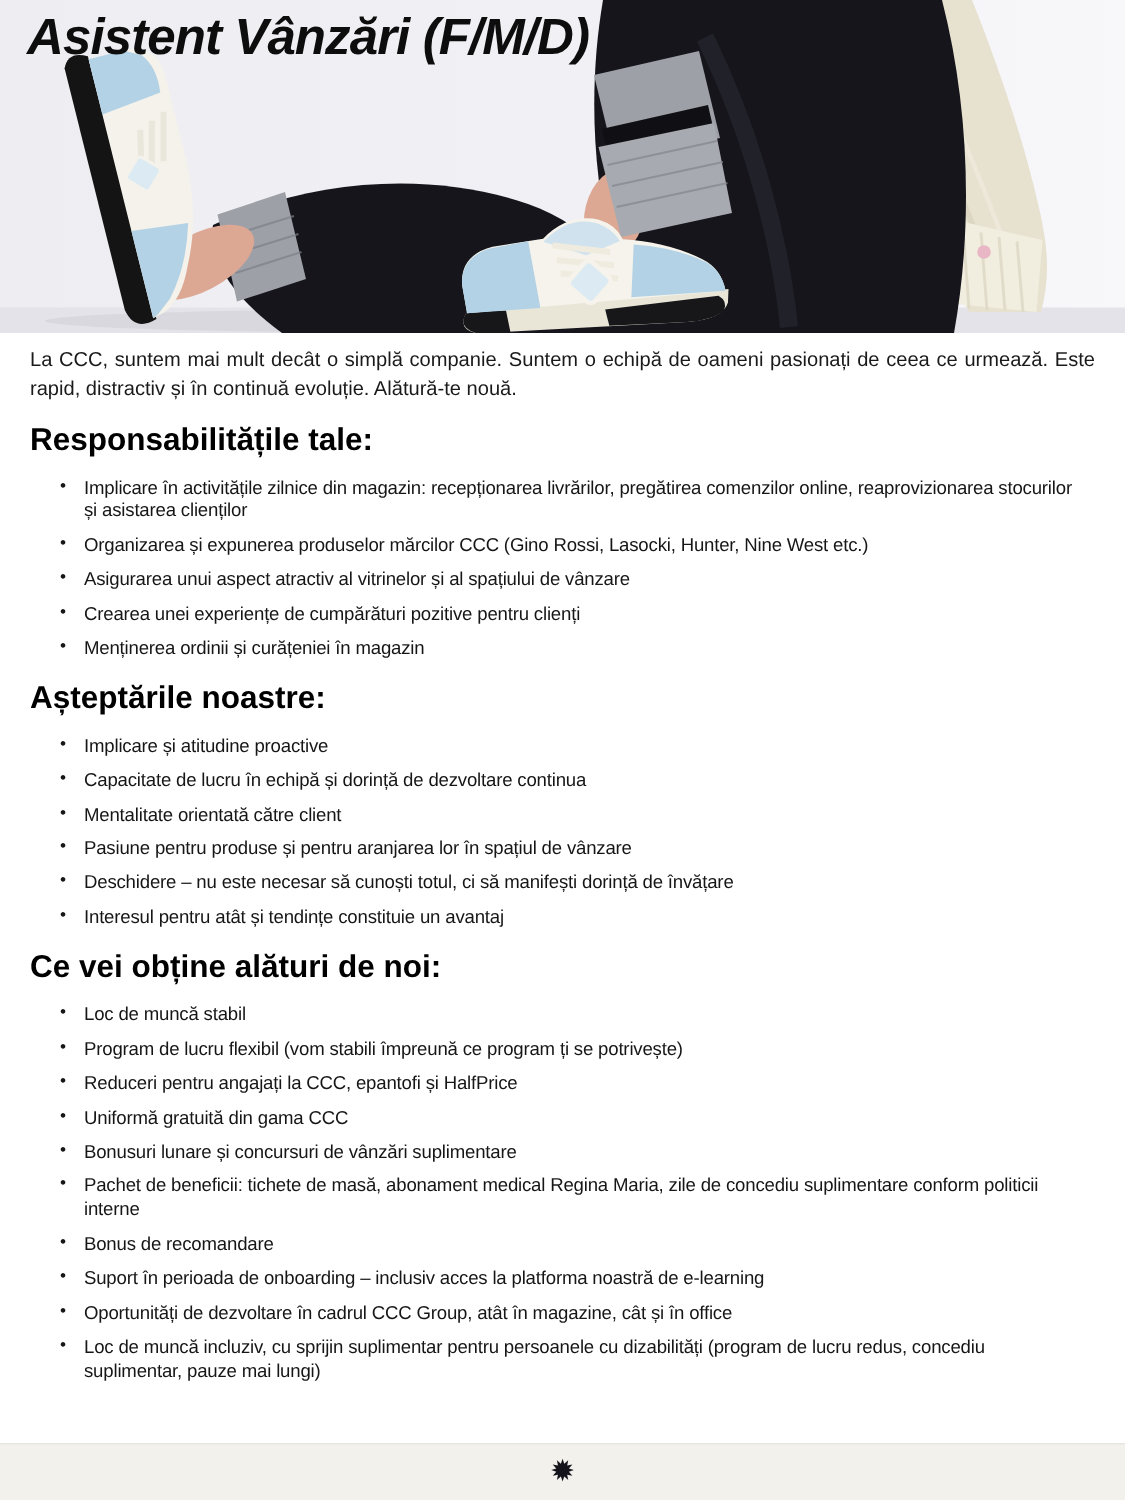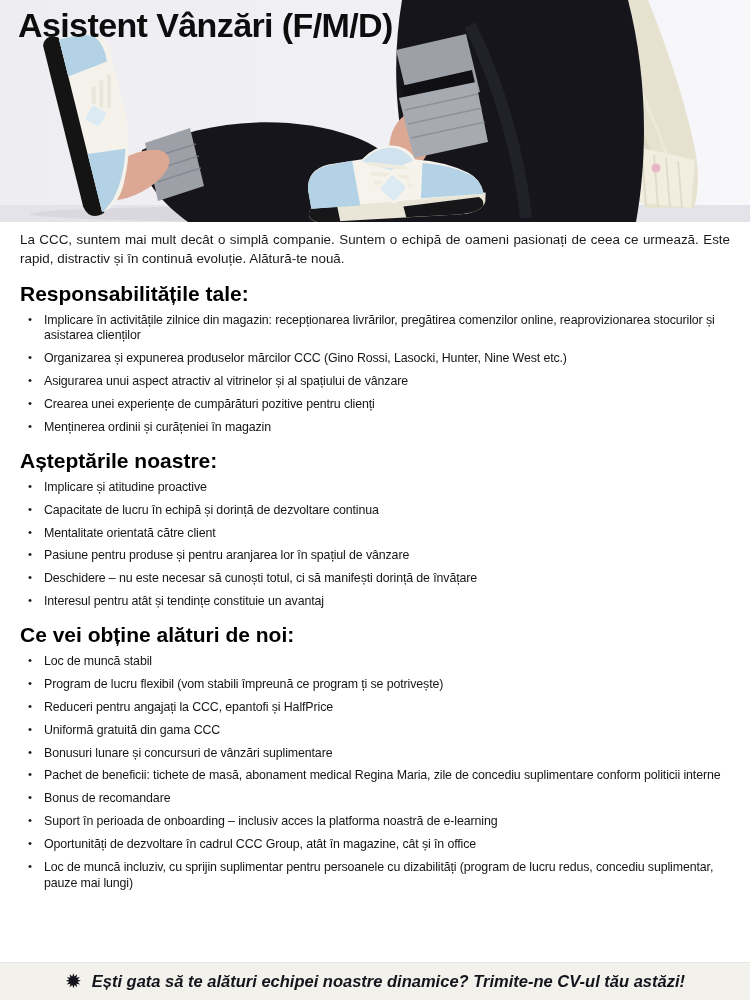--- a/index.html
+++ b/index.html
@@ -1,36 +1,36 @@
 <!DOCTYPE html>
 <html><head>
 <meta charset="utf-8">
 <style>
   html,body { margin:0; padding:0; }
   body {
     width:750px; height:1000px; position:relative; overflow:hidden;
     background:#ffffff; font-family:"Liberation Sans", sans-serif;
   }
-  .hero { position:relative; width:750px; height:222px; }
+  .hero { position:relative; width:750px; height:222px;font-style:italic; }
   .hero svg { display:block; }
   .page-title {
     position:absolute; top:6px; left:18px; margin:0;
     font-size:34px; font-weight:700; color:#0d0d0d; letter-spacing:-0.6px;
     white-space:nowrap;
   }
   .content { padding:0 20px; color:#1b1b1b; }
   .content p {
     margin:9px 0 7px; font-size:13.4px; line-height:1.4;
     text-align:justify; color:#1a1a1a;
   }
   h2.section-heading {
     font-size:21px; font-weight:700; color:#000;
     margin:13px 0 7px;
   }
-  ul.bullet-list { margin:0; padding:0 0 0 24px; list-style:none; }
+  ul.bullet-list { margin:12px; padding:0 0 0 24px; list-style:none; }
   ul.bullet-list li {
     position:relative; font-size:12.4px; line-height:1.28;
     margin:0 0 7px; letter-spacing:-0.12px; color:#161616;
   }
   ul.bullet-list li::before {
     content:"•"; position:absolute; left:-16px; top:-1px; font-size:11.5px; color:#161616;
   }
   .footer {
     position:absolute; left:0; bottom:0; width:750px; height:37px;
     background:#f2f1ec; display:flex; align-items:center; justify-content:center;
@@ -138,16 +138,15 @@
       <li>Pachet de beneficii: tichete de masă, abonament medical Regina Maria, zile de concediu suplimentare conform politicii interne</li>
       <li>Bonus de recomandare</li>
       <li>Suport în perioada de onboarding – inclusiv acces la platforma noastră de e-learning</li>
       <li>Oportunități de dezvoltare în cadrul CCC Group, atât în magazine, cât și în office</li>
       <li>Loc de muncă incluziv, cu sprijin suplimentar pentru persoanele cu dizabilități (program de lucru redus, concediu suplimentar, pauze mai lungi)</li>
     </ul>
   </div>
 
   <div class="footer">
     <span class="star">✹</span>
-    <span class="cta">Ești gata să te alături echipei noastre dinamice? Trimite-ne CV-ul tău astăzi!</span>
   </div>
 
 </div>
 
 </body></html>

